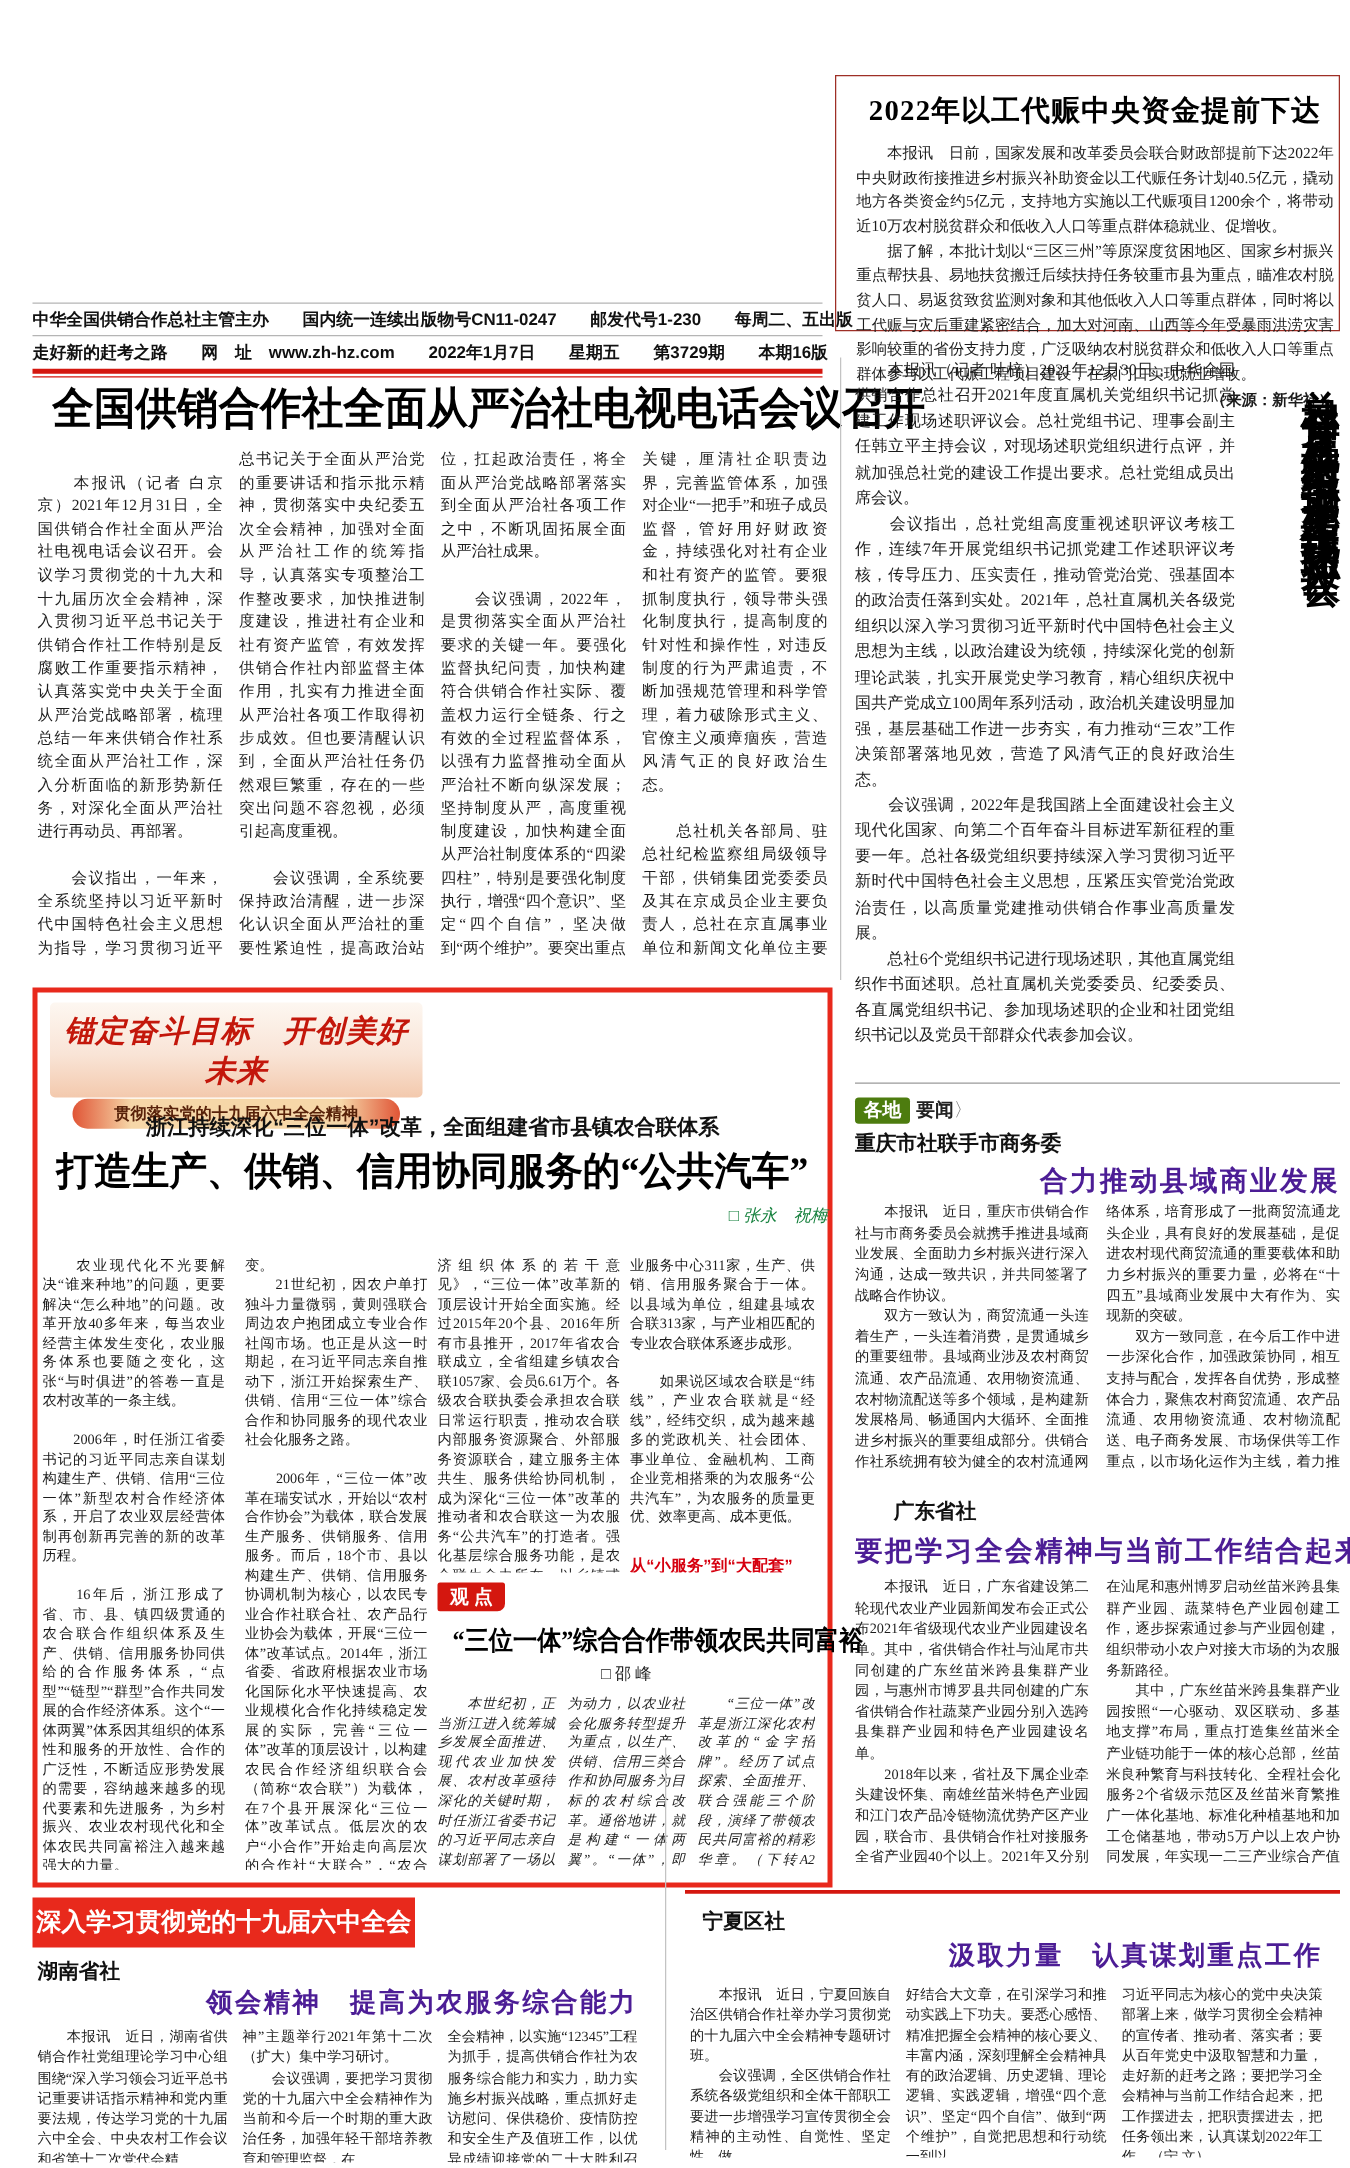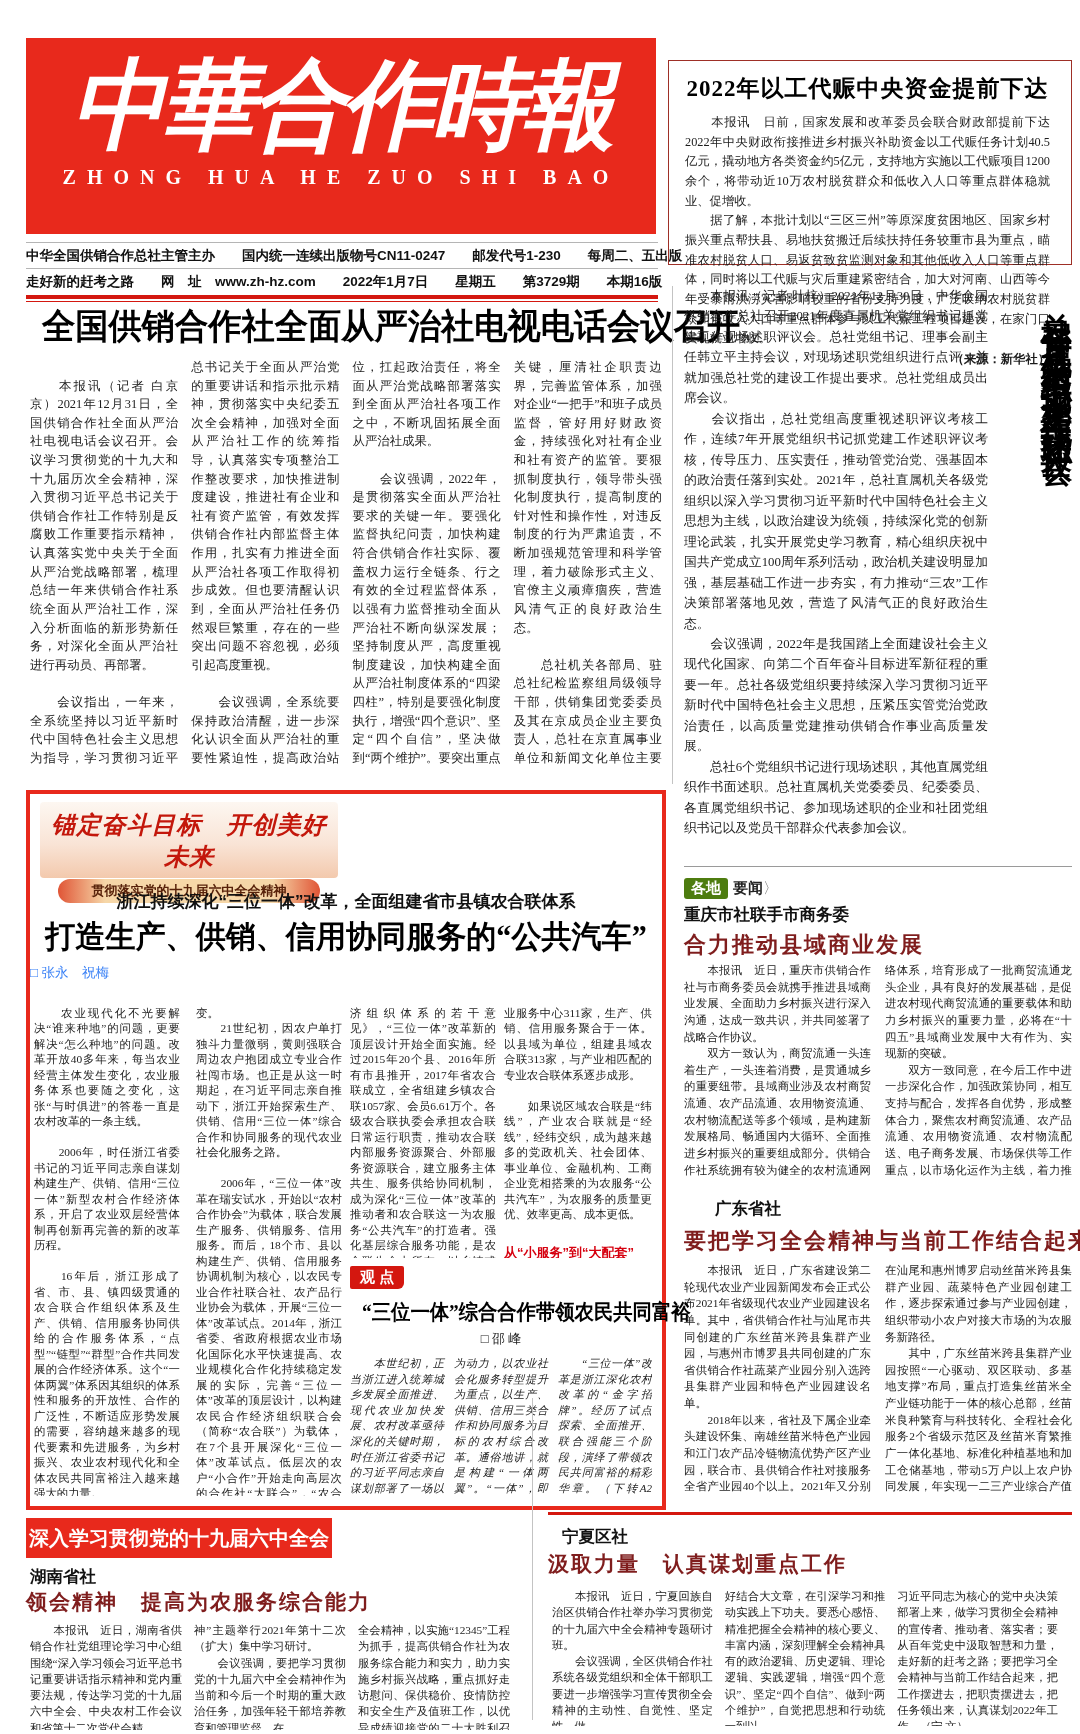--- a/index.html
+++ b/index.html
@@ -19,21 +19,21 @@
 
   
   .info-row{left:26px;width:632px;height:25px;line-height:25px;font-family:"Liberation Sans","DejaVu Sans",sans-serif;
       font-size:13.5px;font-weight:600;color:#111;border-top:1px solid #b5b5b5;white-space:pre;}
   #rule-red{left:26px;top:295px;width:632px;}
   #rule-red .r1{height:4px;background:#d4170f;}
   #rule-red .r2{height:1px;background:#d4170f;margin-top:2px;}
 
   
   #tr-box{left:668px;top:60px;width:404px;height:205px;border:1px solid #9e2f26;box-sizing:border-box;
-      padding:12px 21px 8px 16px;}
+      padding:12px 4px 8px 16px;}
   #tr-title{text-align:center;font-size:23px;font-weight:bold;letter-spacing:1px;margin-bottom:9px;color:#000;}
   .tr-p{font-size:12.3px;line-height:1.6;}
   #tr-source{text-align:right;font-weight:bold;font-size:12.3px;margin-top:2px;}
 
   
   #main-title{left:26px;top:303px;width:636px;text-align:center;font-size:35px;font-weight:bold;color:#000;
       white-space:nowrap;transform:scaleX(.95);transform-origin:center;}
   #main-body{left:30px;top:358px;width:632px;height:428px;column-count:4;column-gap:13px;column-fill:auto;
       font-size:12.4px;line-height:1.5;overflow:hidden;}
   #main-body p{margin-bottom:0;}
@@ -46,37 +46,37 @@
       font-size:31px;font-weight:bold;letter-spacing:6px;line-height:40px;color:#000;}
 
   .hdivider{background:#9a9a9a;height:1px;}
 
   
   #rg-badge-row{left:684px;top:878px;font-family:"Liberation Sans",sans-serif;font-size:15px;}
   #rg-badge{display:inline-block;background:#4d7c0f;color:#fff;font-weight:bold;padding:1px 7px;border-radius:3px;}
   #rg-badge-suffix{font-weight:bold;color:#222;margin-left:5px;}
   #rg-badge-arrow{color:#777;}
   .kicker{font-family:"Liberation Sans","DejaVu Sans",sans-serif;font-size:16.5px;font-weight:bold;color:#111;}
-  .art-title{text-align:left;font-size:22px;font-weight:bold;letter-spacing:2px;color:#7f1d1d;white-space:nowrap;}
+  .art-title{text-align:right;font-size:22px;font-weight:bold;letter-spacing:2px;color:#4c1d95;white-space:nowrap;}
   .two-col{column-count:2;column-gap:14px;column-fill:auto;font-size:11.4px;line-height:1.46;overflow:hidden;}
 
   
   #feature{left:26px;top:790px;width:640px;height:720px;border:4px solid #e8291c;box-sizing:border-box;background:#fff;}
   #f-banner{position:absolute;left:10px;top:8px;width:298px;height:76px;border-radius:4px;
       background:linear-gradient(180deg,#fdf7f1 0%,#f9e4d6 55%,#f3c9ad 100%);text-align:center;}
   #f-banner-line1{font-size:24px;font-weight:bold;font-style:italic;color:#c3170b;letter-spacing:1px;margin-top:7px;
       font-family:"DejaVu Serif",serif;}
   #f-banner-line2{margin:6px auto 0;width:88%;height:24px;line-height:24px;border-radius:12px;
       background:linear-gradient(90deg,#e05536 0%,#f6d7a8 18%,#f6d7a8 82%,#e05536 100%);
       color:#58220a;font-size:13px;font-weight:bold;font-family:"Liberation Sans",sans-serif;}
   #f-kicker{position:absolute;left:0;top:96px;width:100%;text-align:center;
       font-family:"Liberation Sans",sans-serif;font-size:17px;font-weight:bold;color:#111;}
   #f-title{position:absolute;left:0;top:122px;width:100%;text-align:center;font-size:31px;font-weight:bold;
       white-space:nowrap;transform:scaleX(.97);color:#000;}
-  #f-byline{position:absolute;left:0;top:170px;width:100%;text-align:left;font-size:13.5px;color:#3b82f6;}
+  #f-byline{position:absolute;left:0;top:170px;width:100%;text-align:right;font-size:13.5px;color:#15803d;font-style:italic;}
   .f-col{position:absolute;top:196px;font-size:11.4px;line-height:1.36;overflow:hidden;}
   .f-col p{margin-bottom:0;}
   .subhead-red{color:#d6000f;font-weight:bold;font-size:13px;font-family:"Liberation Sans",sans-serif;margin-top:6px;}
 
   
   #vp{position:absolute;left:320px;top:472px;width:302px;height:232px;}
   #vp-badge{display:inline-block;background:#d4170f;color:#fff;font-size:15px;font-weight:bold;
       padding:2px 10px;font-family:"Liberation Sans",sans-serif;border-radius:2px 2px 6px 2px;}
   #vp-title{margin-top:9px;text-align:center;font-size:21px;font-weight:bold;white-space:nowrap;
       transform:scaleX(.92);transform-origin:center;color:#000;}
@@ -89,24 +89,20 @@
       text-align:center;font-size:20px;font-weight:bold;font-family:"Liberation Sans",sans-serif;}
   .three-col{display:flex;gap:12px;overflow:hidden;}
   .three-col p{flex:1;font-size:11.3px;line-height:1.44;}
   #rule-red2{left:548px;top:1512px;width:524px;height:3px;background:#d4170f;}
 </style>
 </head>
 <body>
 
 <div id="page">
 
-  <div id="masthead" class="abs">
-    <div id="masthead-title">中華合作時報</div>
-    <div id="masthead-pinyin">ZHONG HUA HE ZUO SHI BAO</div>
-  </div>
 
   <div class="abs info-row" style="top:242px;">中华全国供销合作总社主管主办　　国内统一连续出版物号CN11-0247　　邮发代号1-230　　每周二、五出版</div>
   <div class="abs info-row" style="top:268px;">走好新的赶考之路　　网　址　www.zh-hz.com　　2022年1月7日　　星期五　　第3729期　　本期16版</div>
   <div id="rule-red" class="abs">
       <div class="r1"></div>
       <div class="r2"></div>
     </div>
 
   <div id="tr-box" class="abs">
     <div id="tr-title">2022年以工代赈中央资金提前下达</div>

